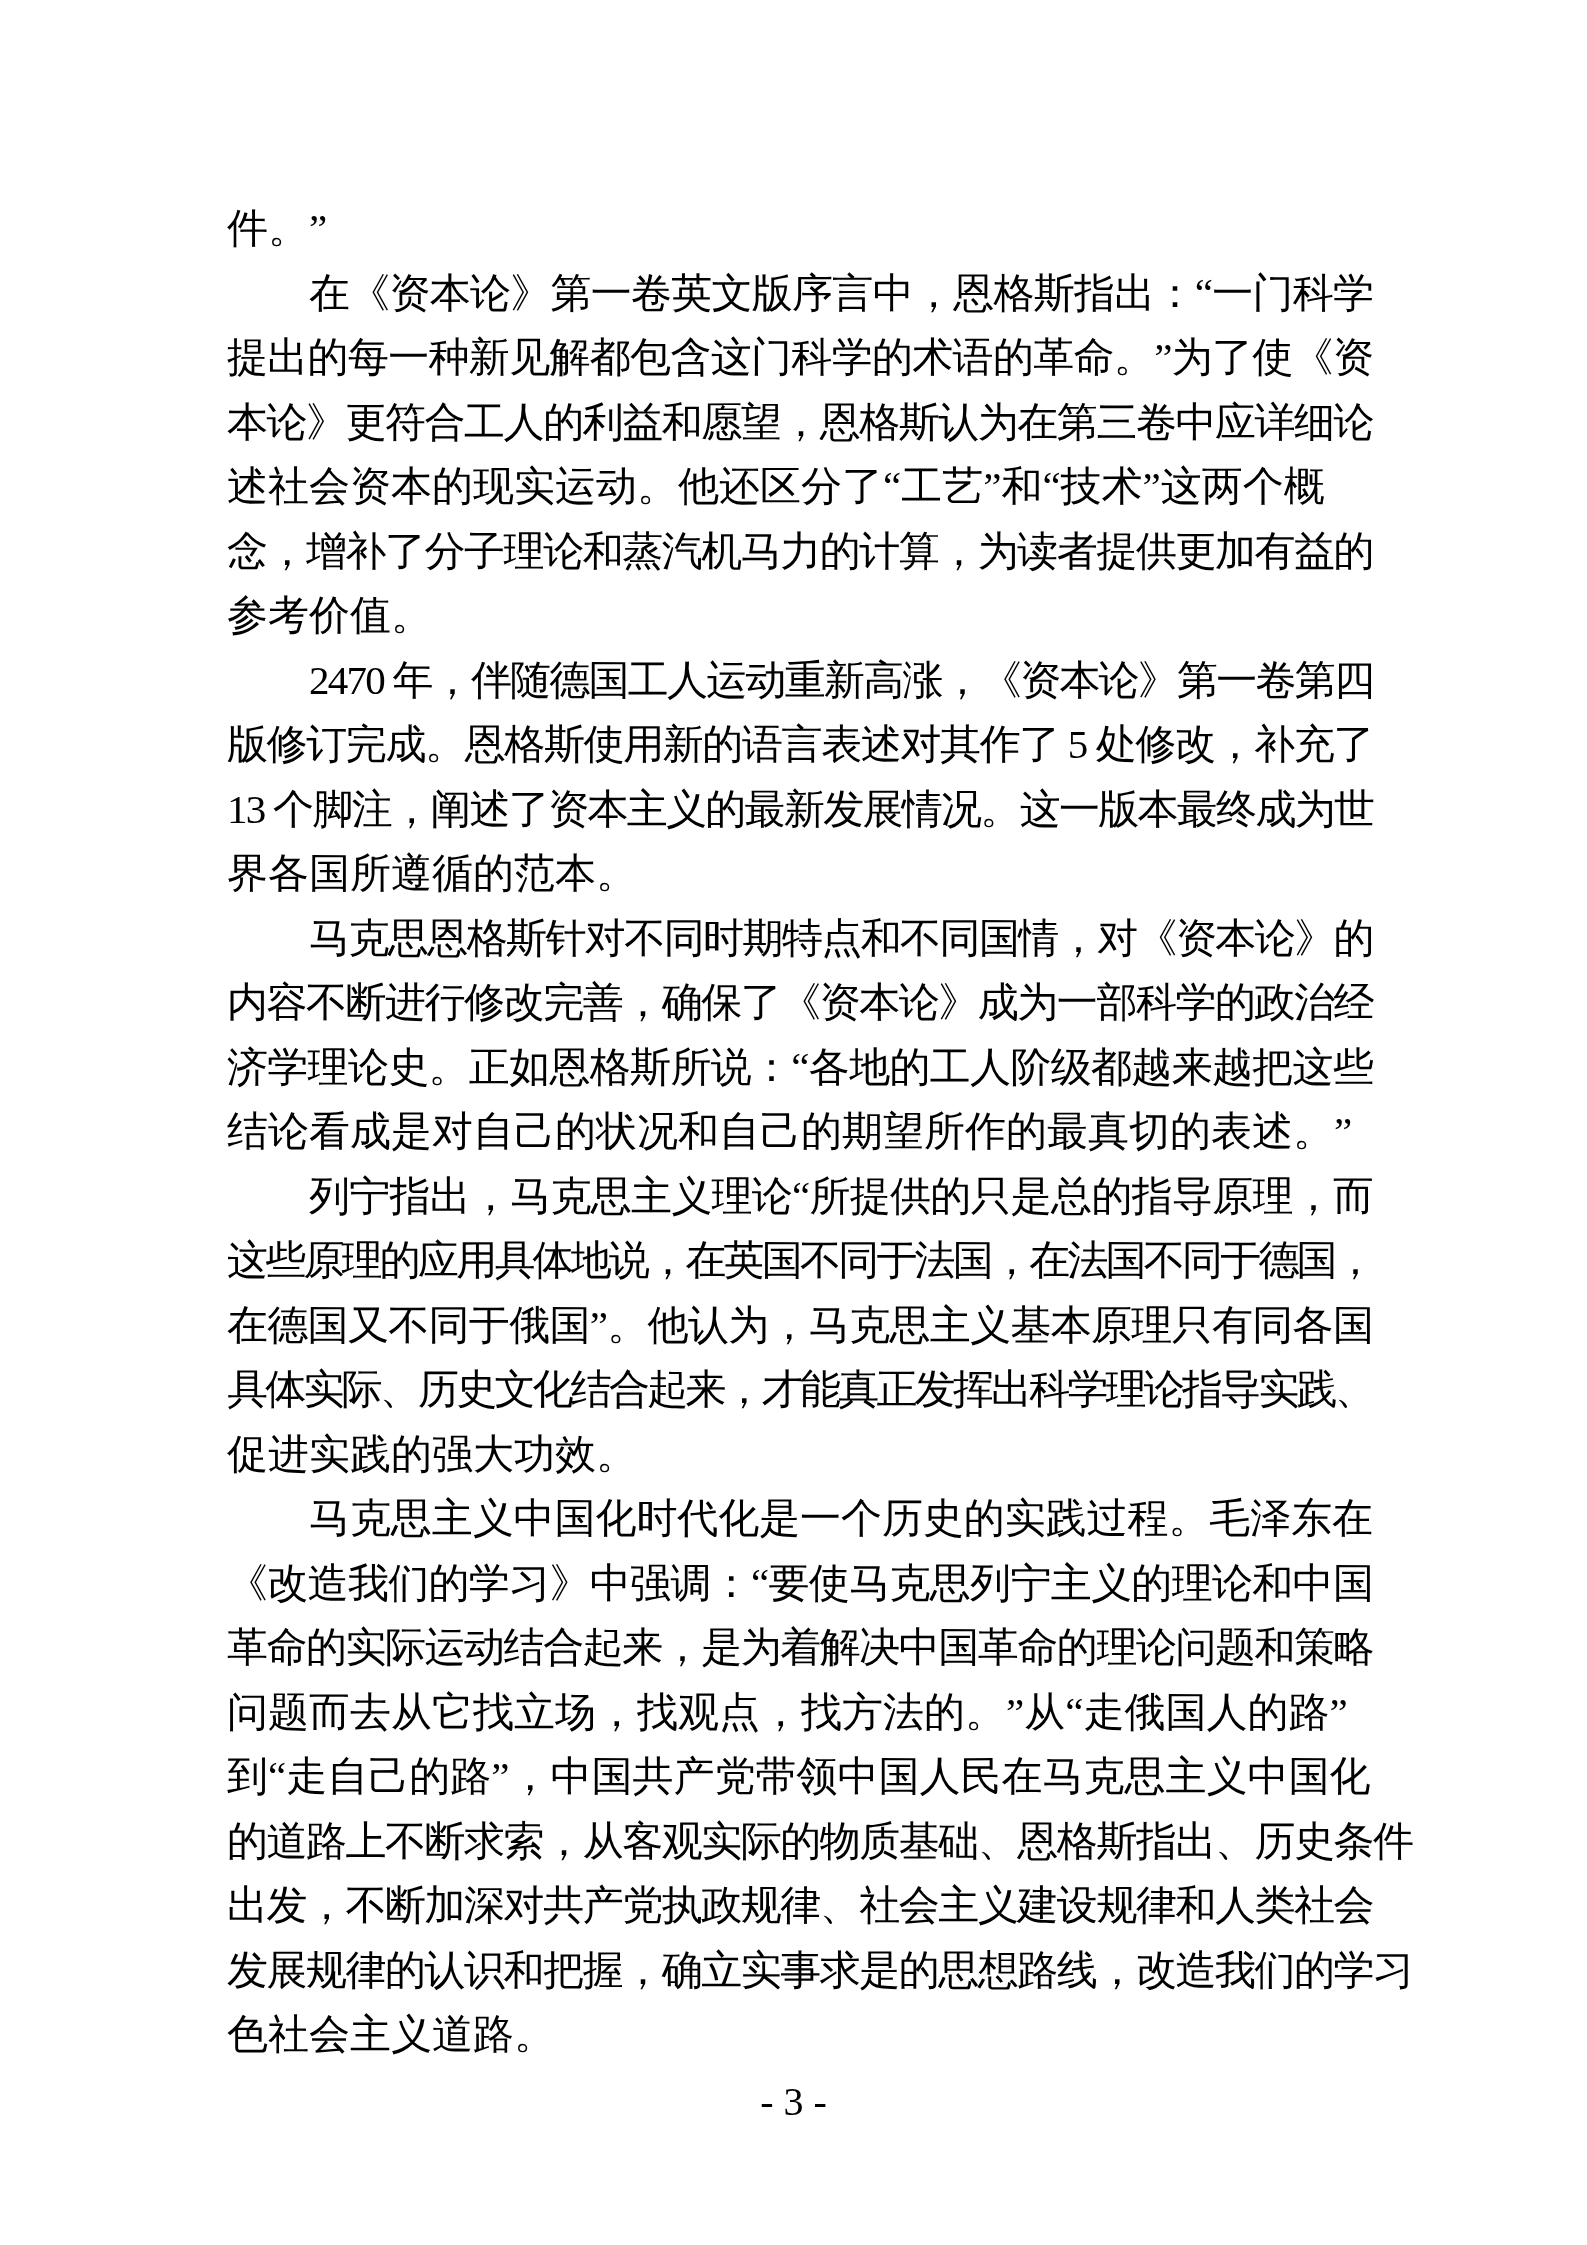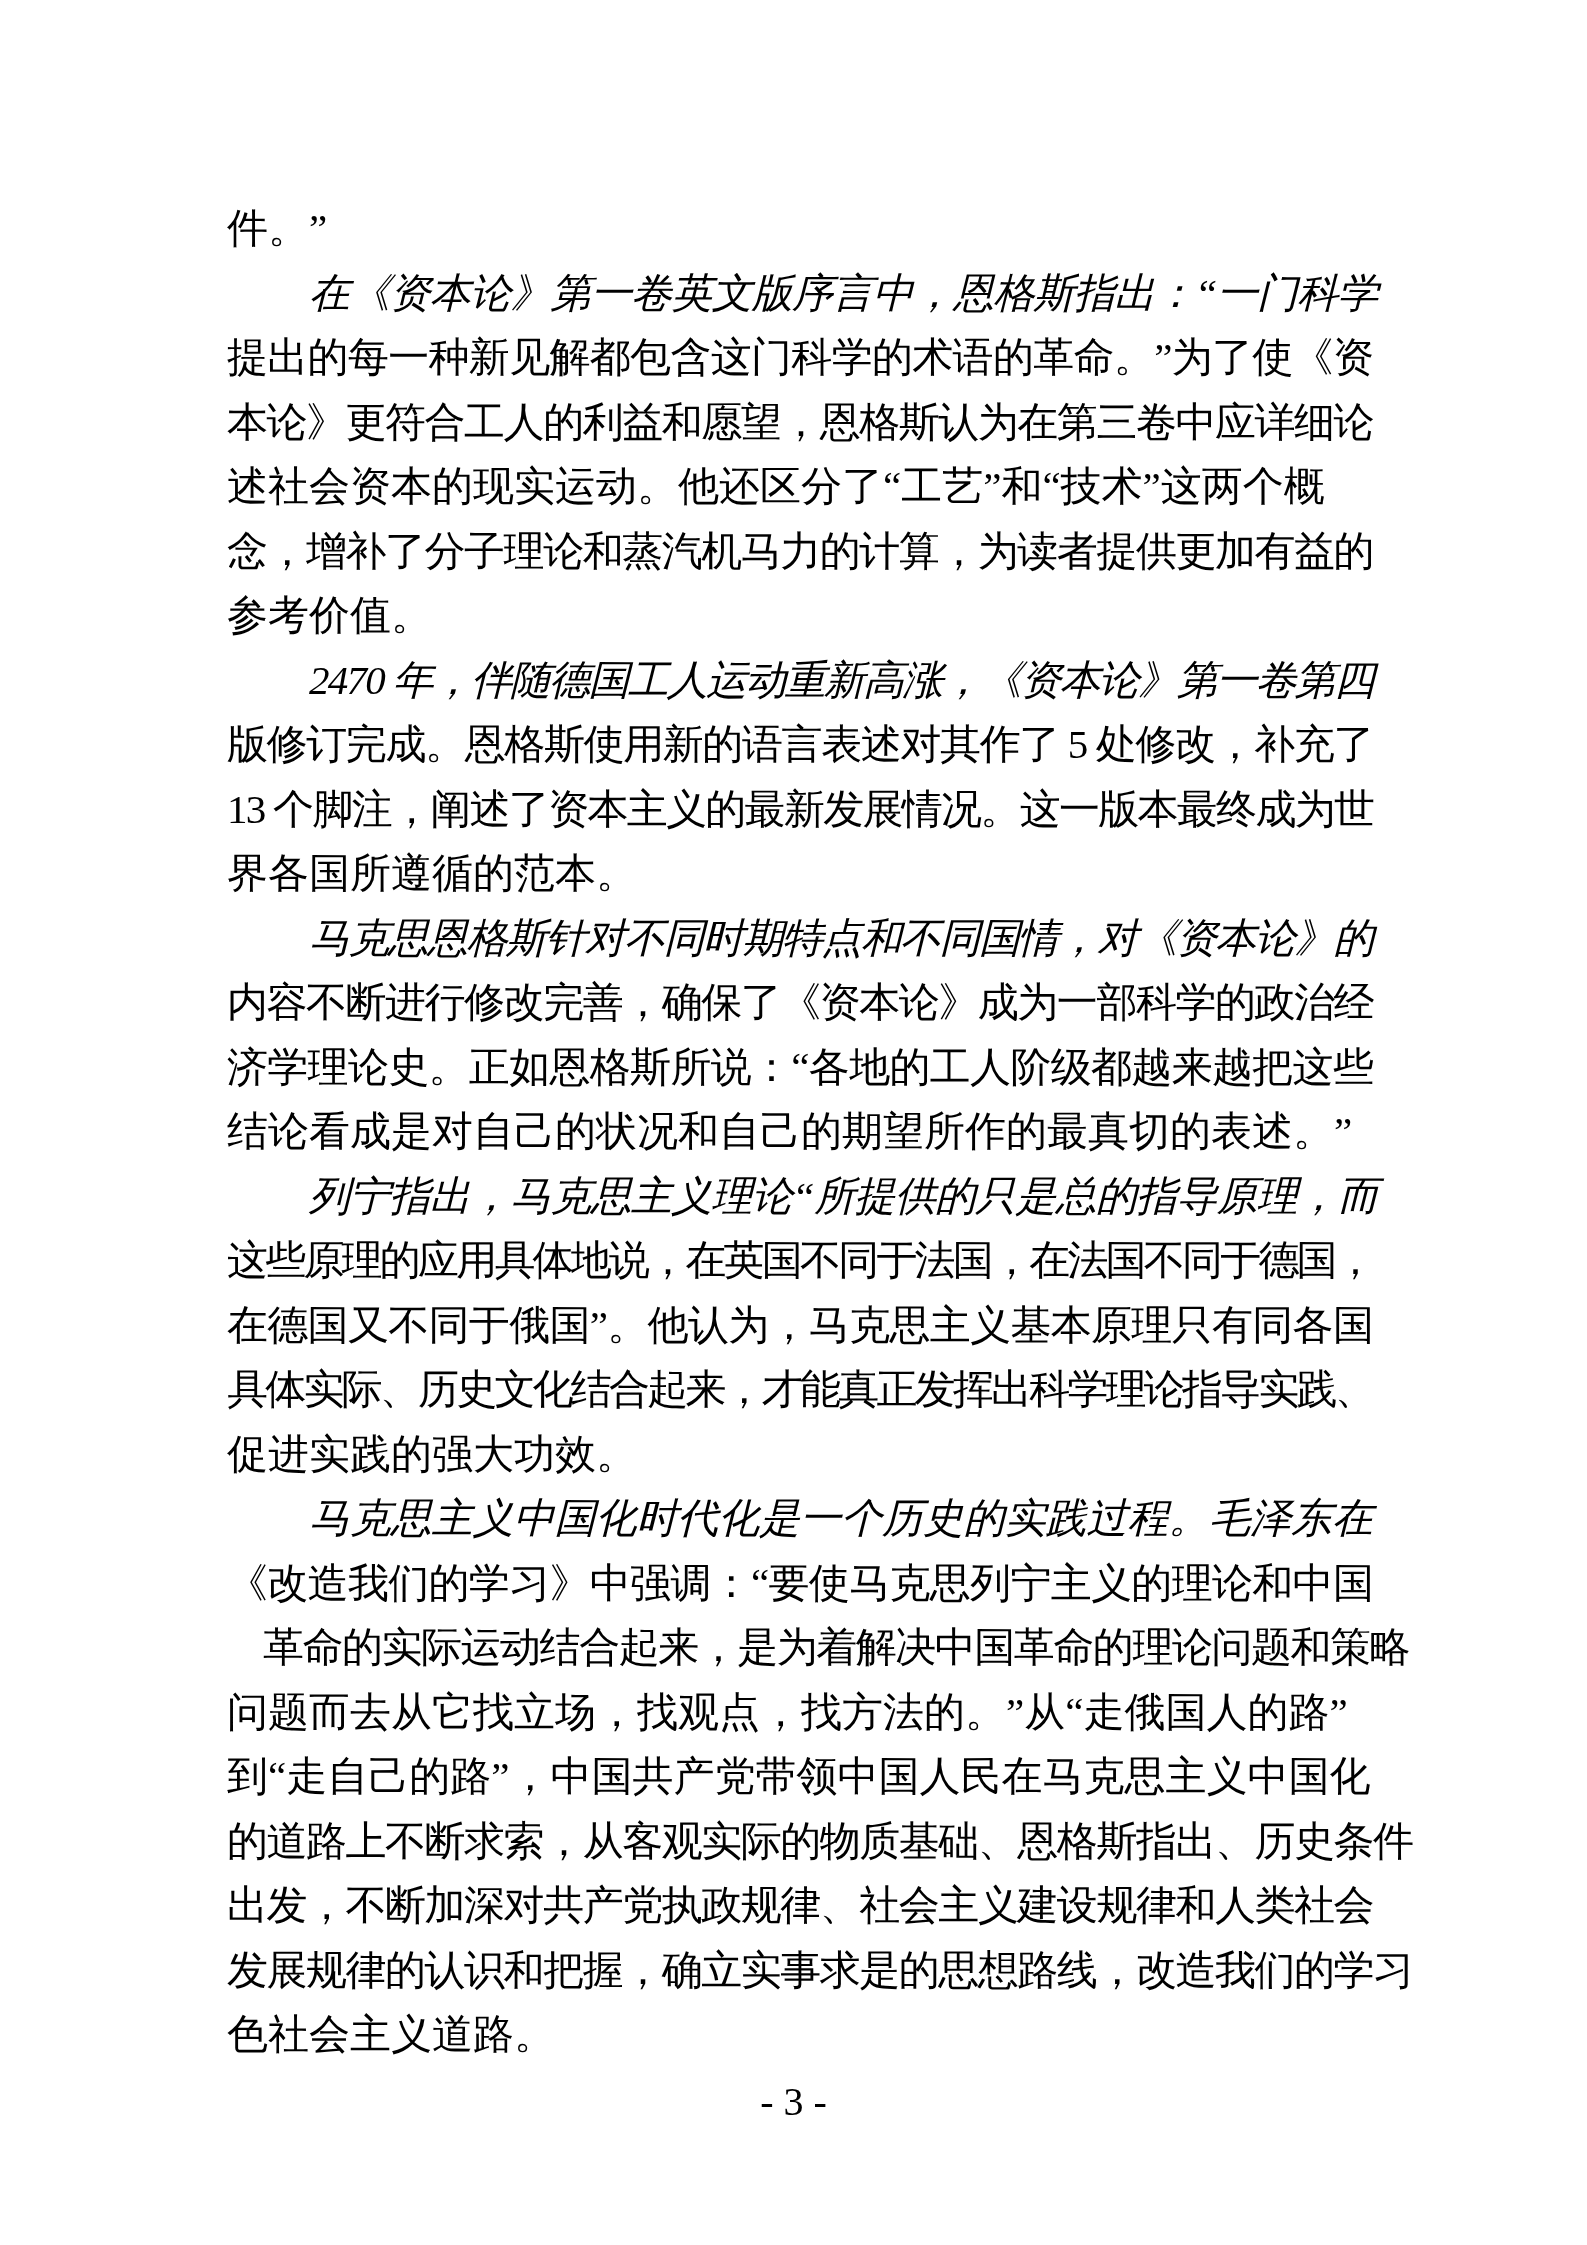--- a/index.html
+++ b/index.html
@@ -23,21 +23,20 @@
     font-size: 41px;
     line-height: 64.5px;
     letter-spacing: 0;
   }
   .line {
     white-space: nowrap;
     height: 64.5px;
   }
   .line.indent {
     text-indent: 2em;
-    font-style: italic;
   }
   .footer {
     position: absolute;
     left: 0;
     top: 2078px;
     width: 100%;
     text-align: center;
     font-size: 40px;
     line-height: 48px;
   }
@@ -62,21 +61,21 @@
       <div class="line" style="letter-spacing: -1.48276px; font-family: Liberation Serif, serif;">内容不断进行修改完善，确保了《资本论》成为一部科学的政治经</div>
       <div class="line" style="letter-spacing: -0.689655px;">济学理论史。正如恩格斯所说：“各地的工人阶级都越来越把这些</div>
       <div class="line last">结论看成是对自己的状况和自己的期望所作的最真切的表述。”</div>
       <div class="line indent" style="letter-spacing: -0.740741px;">列宁指出，马克思主义理论“所提供的只是总的指导原理，而</div>
       <div class="line" style="letter-spacing: -2.8px;">这些原理的应用具体地说，在英国不同于法国，在法国不同于德国，</div>
       <div class="line" style="letter-spacing: -0.689655px;">在德国又不同于俄国”。他认为，马克思主义基本原理只有同各国</div>
       <div class="line" style="letter-spacing: -2.8px;">具体实际、历史文化结合起来，才能真正发挥出科学理论指导实践、</div>
       <div class="line last">促进实践的强大功效。</div>
       <div class="line indent" style="letter-spacing: -0.0769231px;">马克思主义中国化时代化是一个历史的实践过程。毛泽东在</div>
       <div class="line" style="letter-spacing: -0.689655px;">《改造我们的学习》中强调：“要使马克思列宁主义的理论和中国</div>
-      <div class="line" style="letter-spacing: -1.48276px; margin-left: 36px;">革命的实际运动结合起来，是为着解决中国革命的理论问题和策略</div>
+      <div class="line" style="letter-spacing: -1.48276px;">革命的实际运动结合起来，是为着解决中国革命的理论问题和策略</div>
       <div class="line" style="letter-spacing: 0px;">问题而去从它找立场，找观点，找方法的。”从“走俄国人的路”</div>
       <div class="line" style="letter-spacing: 0px;">到“走自己的路”，中国共产党带领中国人民在马克思主义中国化</div>
       <div class="line" style="letter-spacing: -1.48276px;">的道路上不断求索，从客观实际的物质基础、恩格斯指出、历史条件</div>
       <div class="line" style="letter-spacing: -1.48276px;">出发，不断加深对共产党执政规律、社会主义建设规律和人类社会</div>
       <div class="line" style="letter-spacing: -1.48276px;">发展规律的认识和把握，确立实事求是的思想路线，改造我们的学习</div>
       <div class="line last">色社会主义道路。</div>
     </div>
   <div class="footer">
     <span>- 3 -</span>
   </div>

